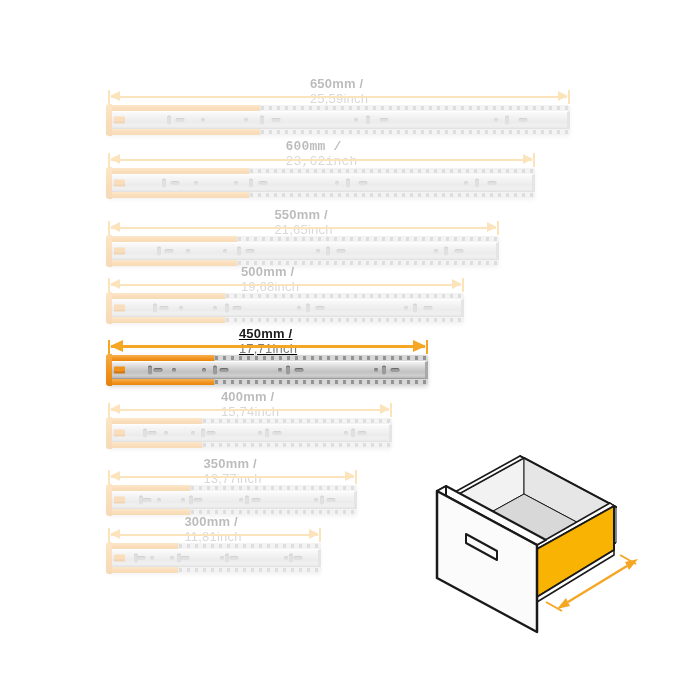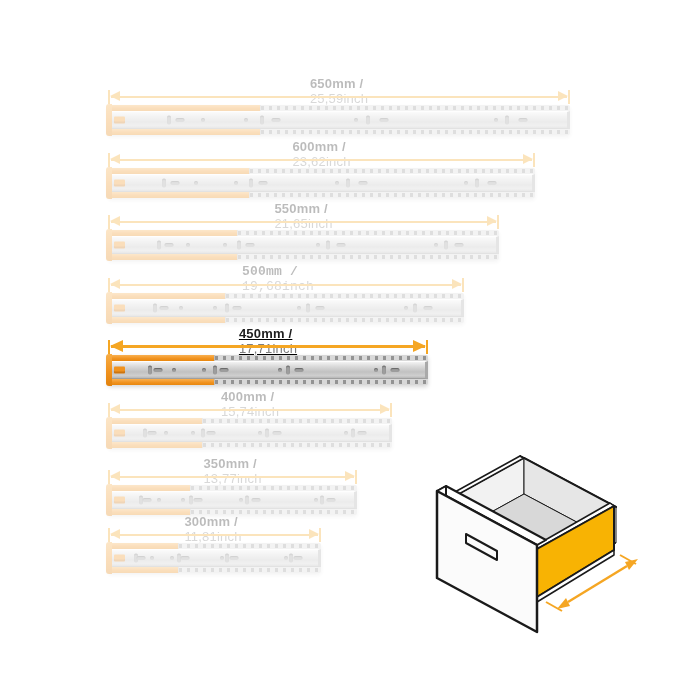--- a/index.html
+++ b/index.html
@@ -95,21 +95,21 @@
             <div class="hole slot" style="left: 87%;"></div>
             <div class="hole dash" style="left: 90.5%;"></div>
           </div>
           <div class="strip bot">
             <div class="sor"></div>
             <div class="srail"></div>
           </div>
         </div>
       </div>
       <div class="row" style="top: 168px;">
-        <div class="dim-label" style="left: 321.5px;">
+        <div class="dim-label" style="left: 321.5px; font-family: Liberation Mono, monospace;">
           <div class="mm">600mm / </div>
           <div class="inch">23,62inch</div>
         </div>
         <div class="dim" style="left: 108px; width: 427px;">
           <div class="tick l"></div>
           <div class="tick r"></div>
           <div class="dline"></div>
           <div class="head l"></div>
           <div class="head r"></div>
         </div>
@@ -133,21 +133,21 @@
             <div class="hole dot" style="left: 84.5%;"></div>
             <div class="hole slot" style="left: 87%;"></div>
             <div class="hole dash" style="left: 90.5%;"></div>
           </div>
           <div class="strip bot">
             <div class="sor"></div>
             <div class="srail"></div>
           </div>
         </div>
       </div>
-      <div class="row" style="top: 230px; padding-left: 15px;">
+      <div class="row" style="top: 236px; padding-left: 15px;">
         <div class="dim-label" style="left: 303.5px;">
           <div class="mm">550mm / </div>
           <div class="inch">21,65inch</div>
         </div>
         <div class="dim" style="left: 108px; width: 391px;">
           <div class="tick l"></div>
           <div class="tick r"></div>
           <div class="dline"></div>
           <div class="head l"></div>
           <div class="head r"></div>
@@ -173,21 +173,21 @@
             <div class="hole slot" style="left: 87%;"></div>
             <div class="hole dash" style="left: 90.5%;"></div>
           </div>
           <div class="strip bot">
             <div class="sor"></div>
             <div class="srail"></div>
           </div>
         </div>
       </div>
       <div class="row" style="top: 293px;">
-        <div class="dim-label" style="left: 278px; font-family: Liberation Mono, monospace;">
+        <div class="dim-label" style="left: 270px;">
           <div class="mm">500mm / </div>
           <div class="inch">19,68inch</div>
         </div>
         <div class="dim" style="left: 108px; width: 356px;">
           <div class="tick l"></div>
           <div class="tick r"></div>
           <div class="dline"></div>
           <div class="head l"></div>
           <div class="head r"></div>
         </div>

